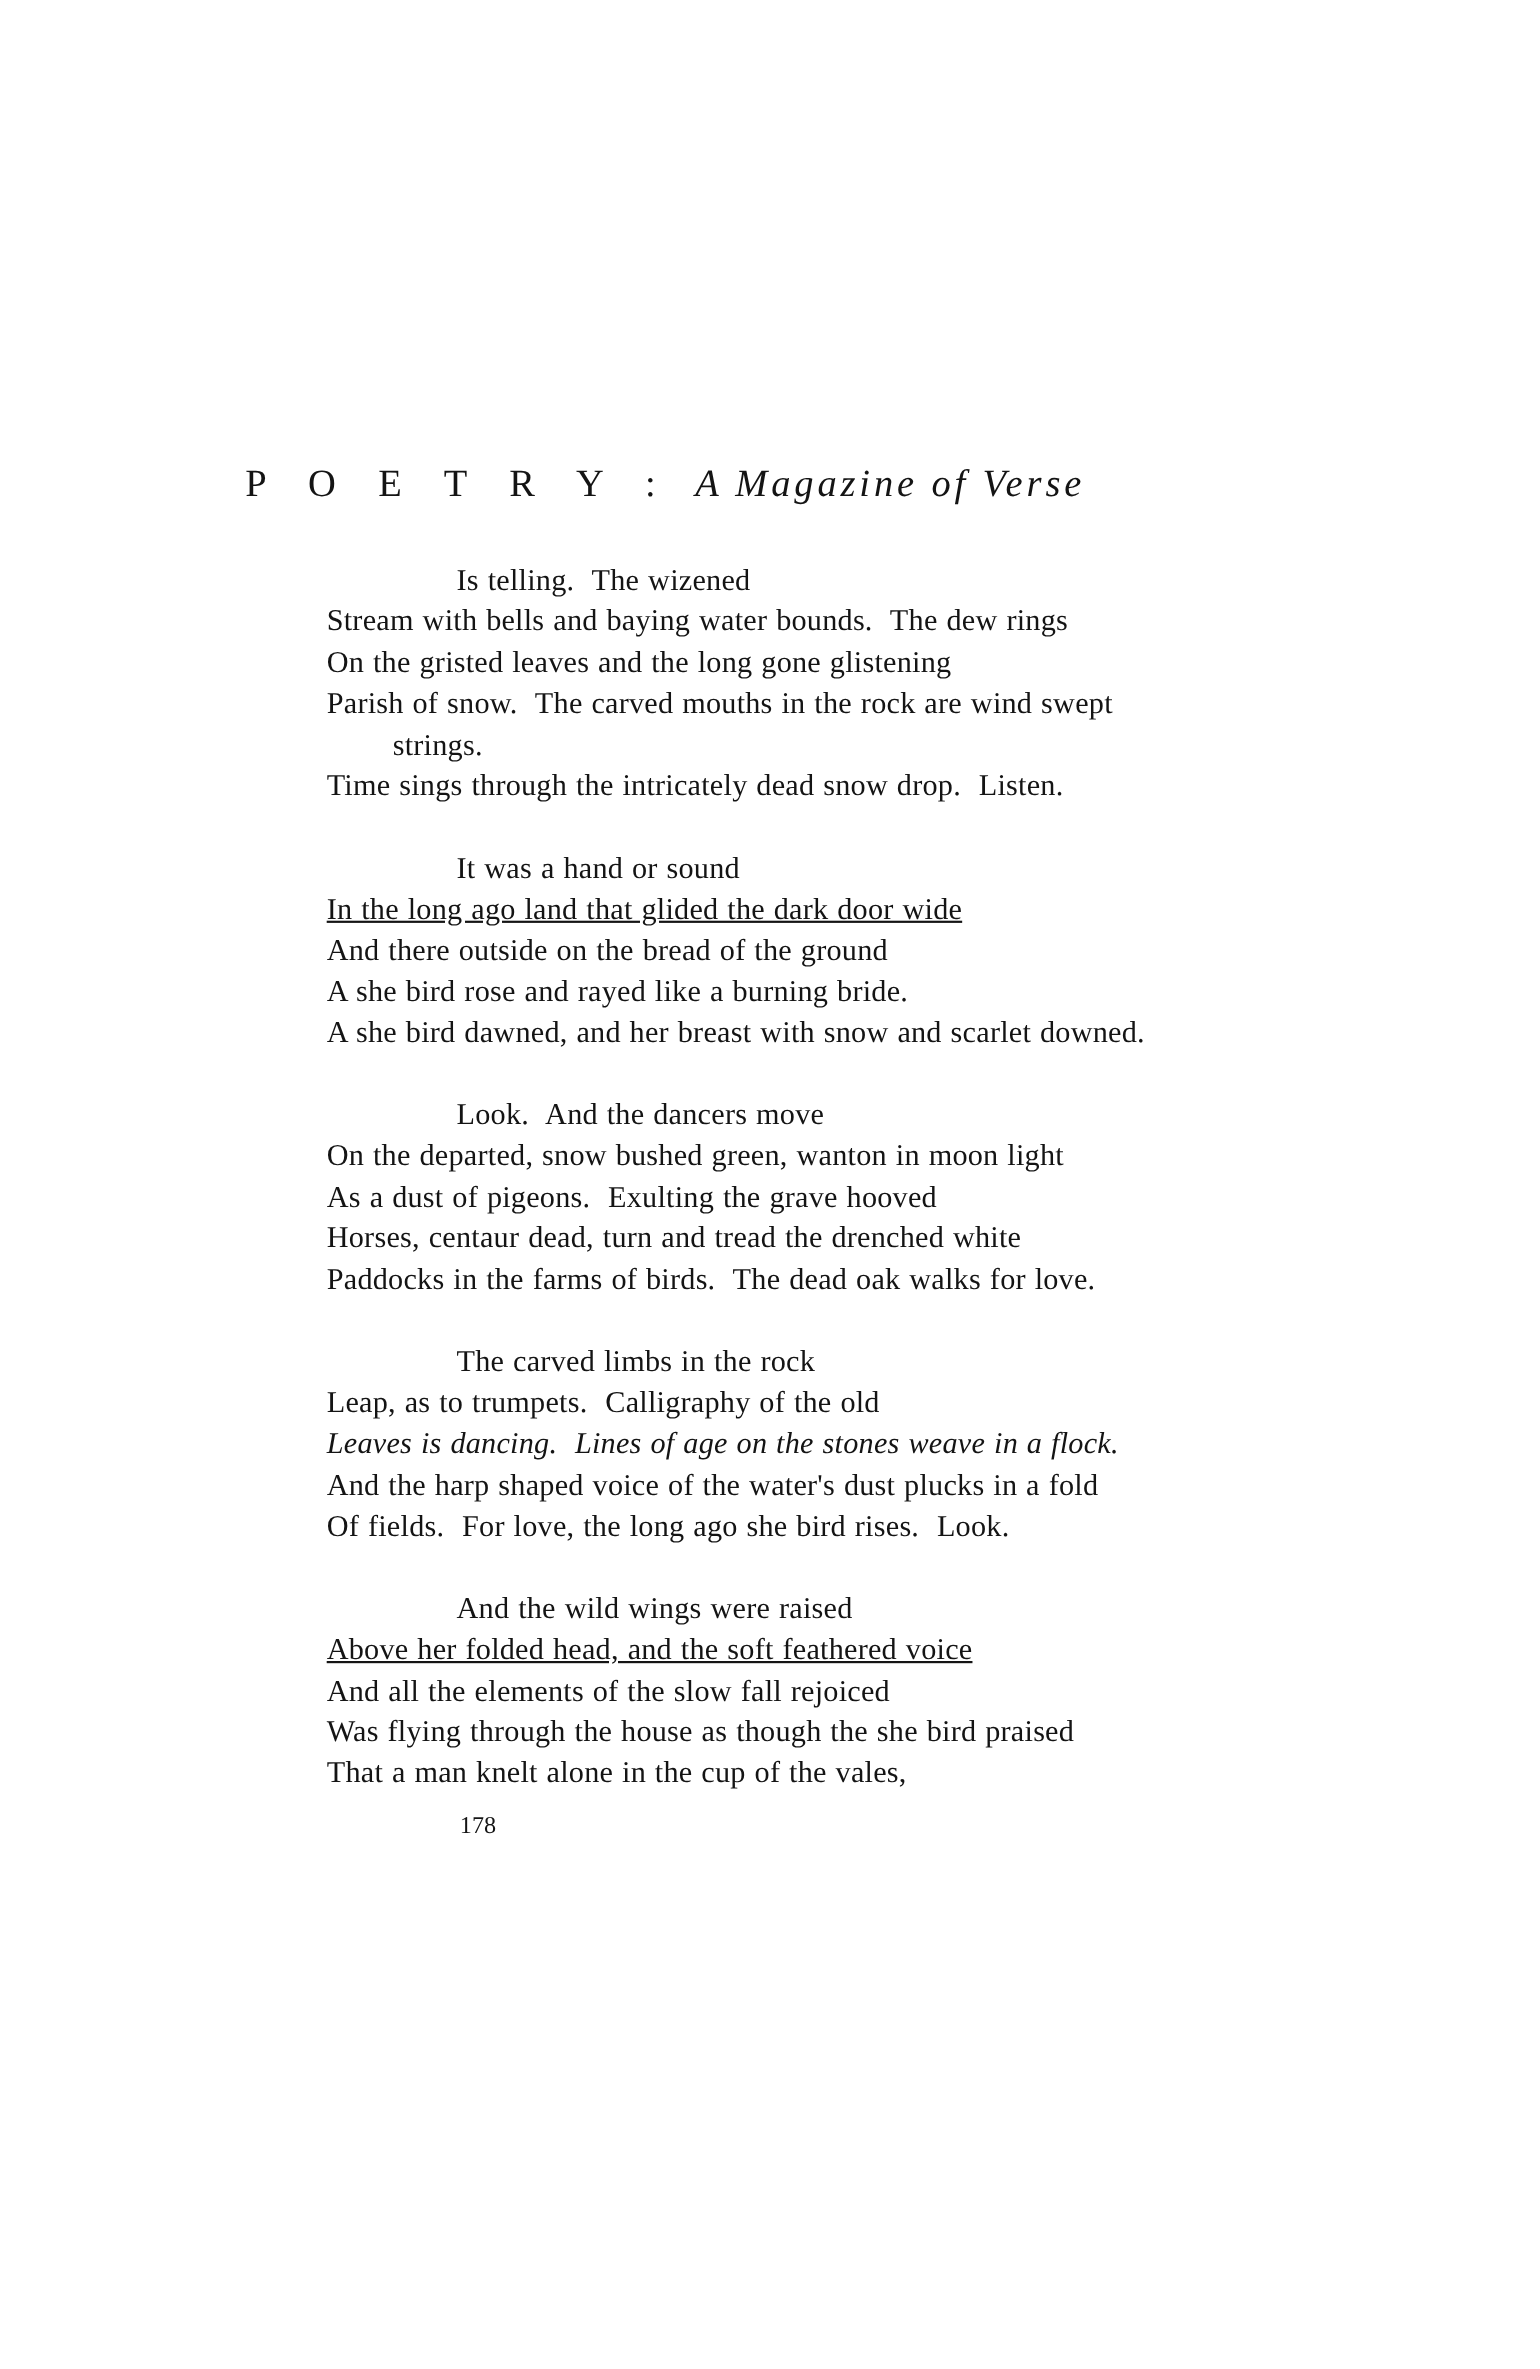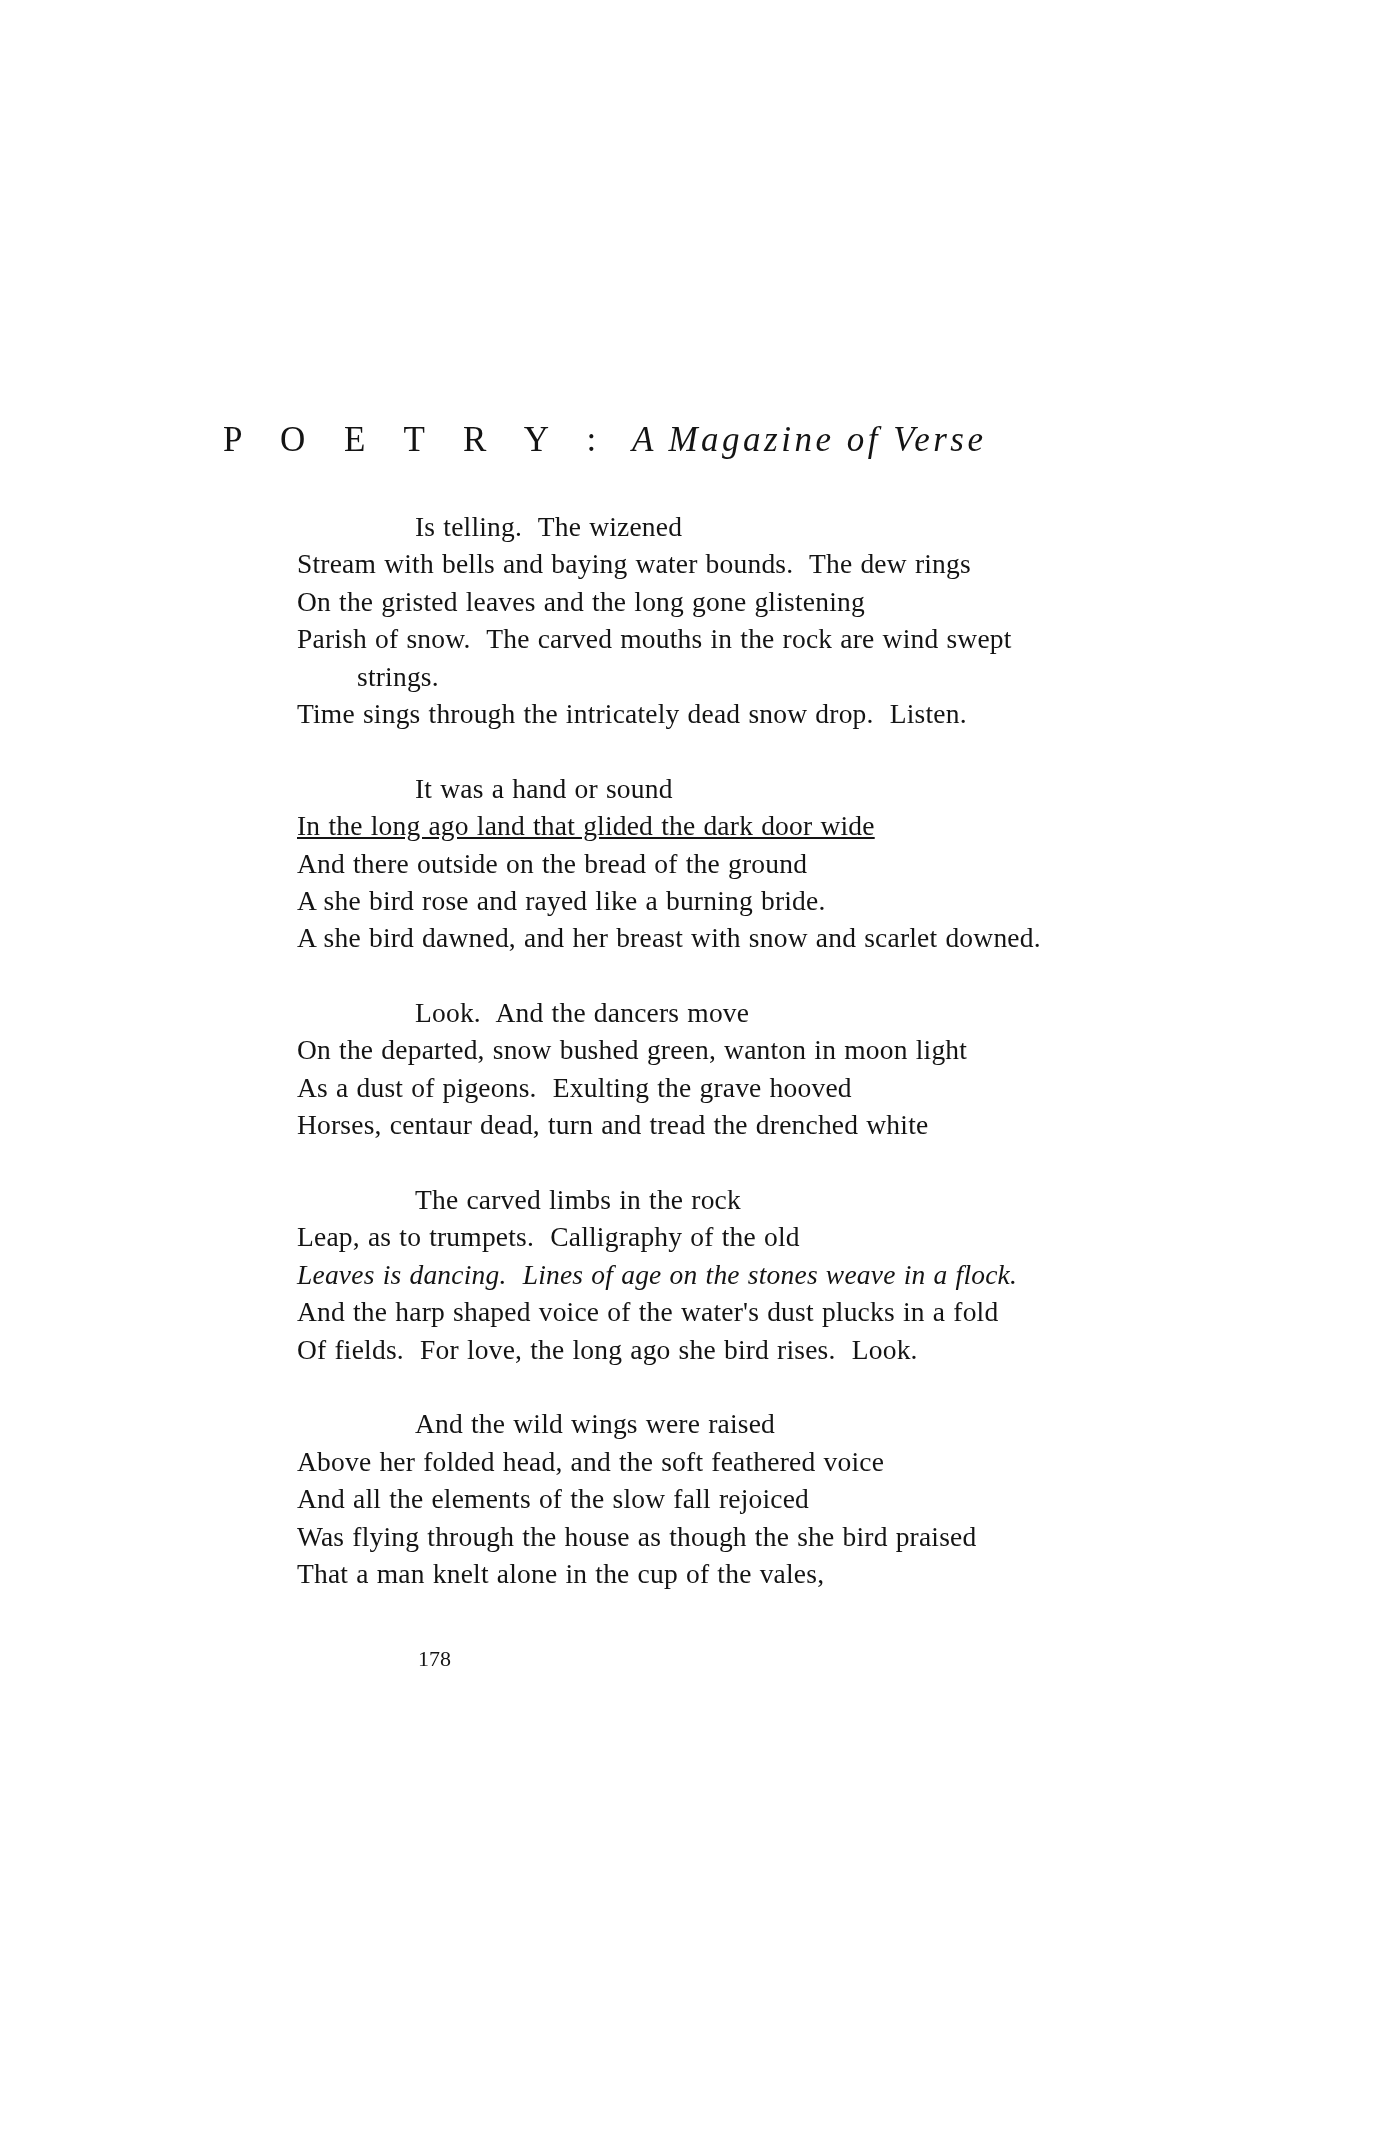--- a/index.html
+++ b/index.html
@@ -97,33 +97,34 @@
       <span class="line" style="white-space: pre;">And there outside on the bread of the ground</span>
       <span class="line" style="white-space: pre;">A she bird rose and rayed like a burning bride.</span>
       <span class="line" style="white-space: pre;">A she bird dawned, and her breast with snow and scarlet downed.</span>
     </div>
 
     <div class="stanza">
       <span class="line opener" style="white-space: pre;">Look.  And the dancers move</span>
       <span class="line" style="white-space: pre;">On the departed, snow bushed green, wanton in moon light</span>
       <span class="line" style="white-space: pre;">As a dust of pigeons.  Exulting the grave hooved</span>
       <span class="line" style="white-space: pre;">Horses, centaur dead, turn and tread the drenched white</span>
+      <span class="line" style="white-space: pre;">Paddocks in the farms of birds.  The dead oak walks for love.</span>
     </div>
 
     <div class="stanza">
       <span class="line opener" style="white-space: pre;">The carved limbs in the rock</span>
       <span class="line" style="white-space: pre;">Leap, as to trumpets.  Calligraphy of the old</span>
       <span class="line" style="white-space: pre; font-style: italic;">Leaves is dancing.  Lines of age on the stones weave in a flock.</span>
       <span class="line" style="white-space: pre;">And the harp shaped voice of the water's dust plucks in a fold</span>
       <span class="line" style="white-space: pre;">Of fields.  For love, the long ago she bird rises.  Look.</span>
     </div>
 
     <div class="stanza">
       <span class="line opener" style="white-space: pre;">And the wild wings were raised</span>
-      <span class="line" style="white-space: pre;">Above her folded head, and the soft feathered voice</span>
+      <span class="line" style="white-space: pre; text-decoration: underline;">Above her folded head, and the soft feathered voice</span>
       <span class="line" style="white-space: pre;">And all the elements of the slow fall rejoiced</span>
       <span class="line" style="white-space: pre;">Was flying through the house as though the she bird praised</span>
       <span class="line" style="white-space: pre;">That a man knelt alone in the cup of the vales,</span>
     </div>
 
   </div>
 
   <div class="page-number">178</div>
 
 </div>

